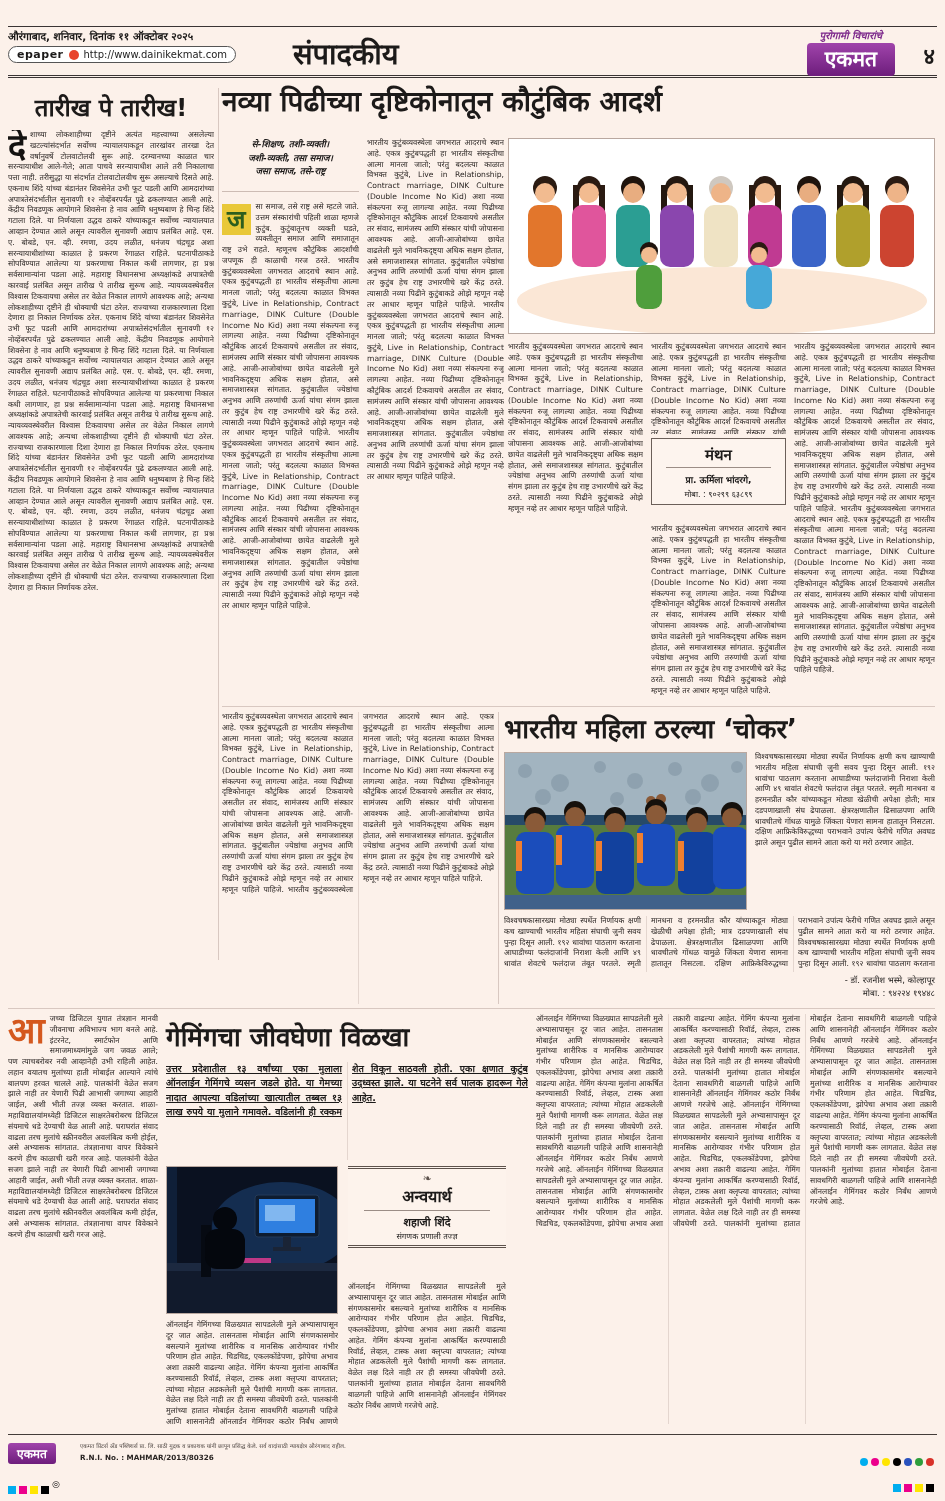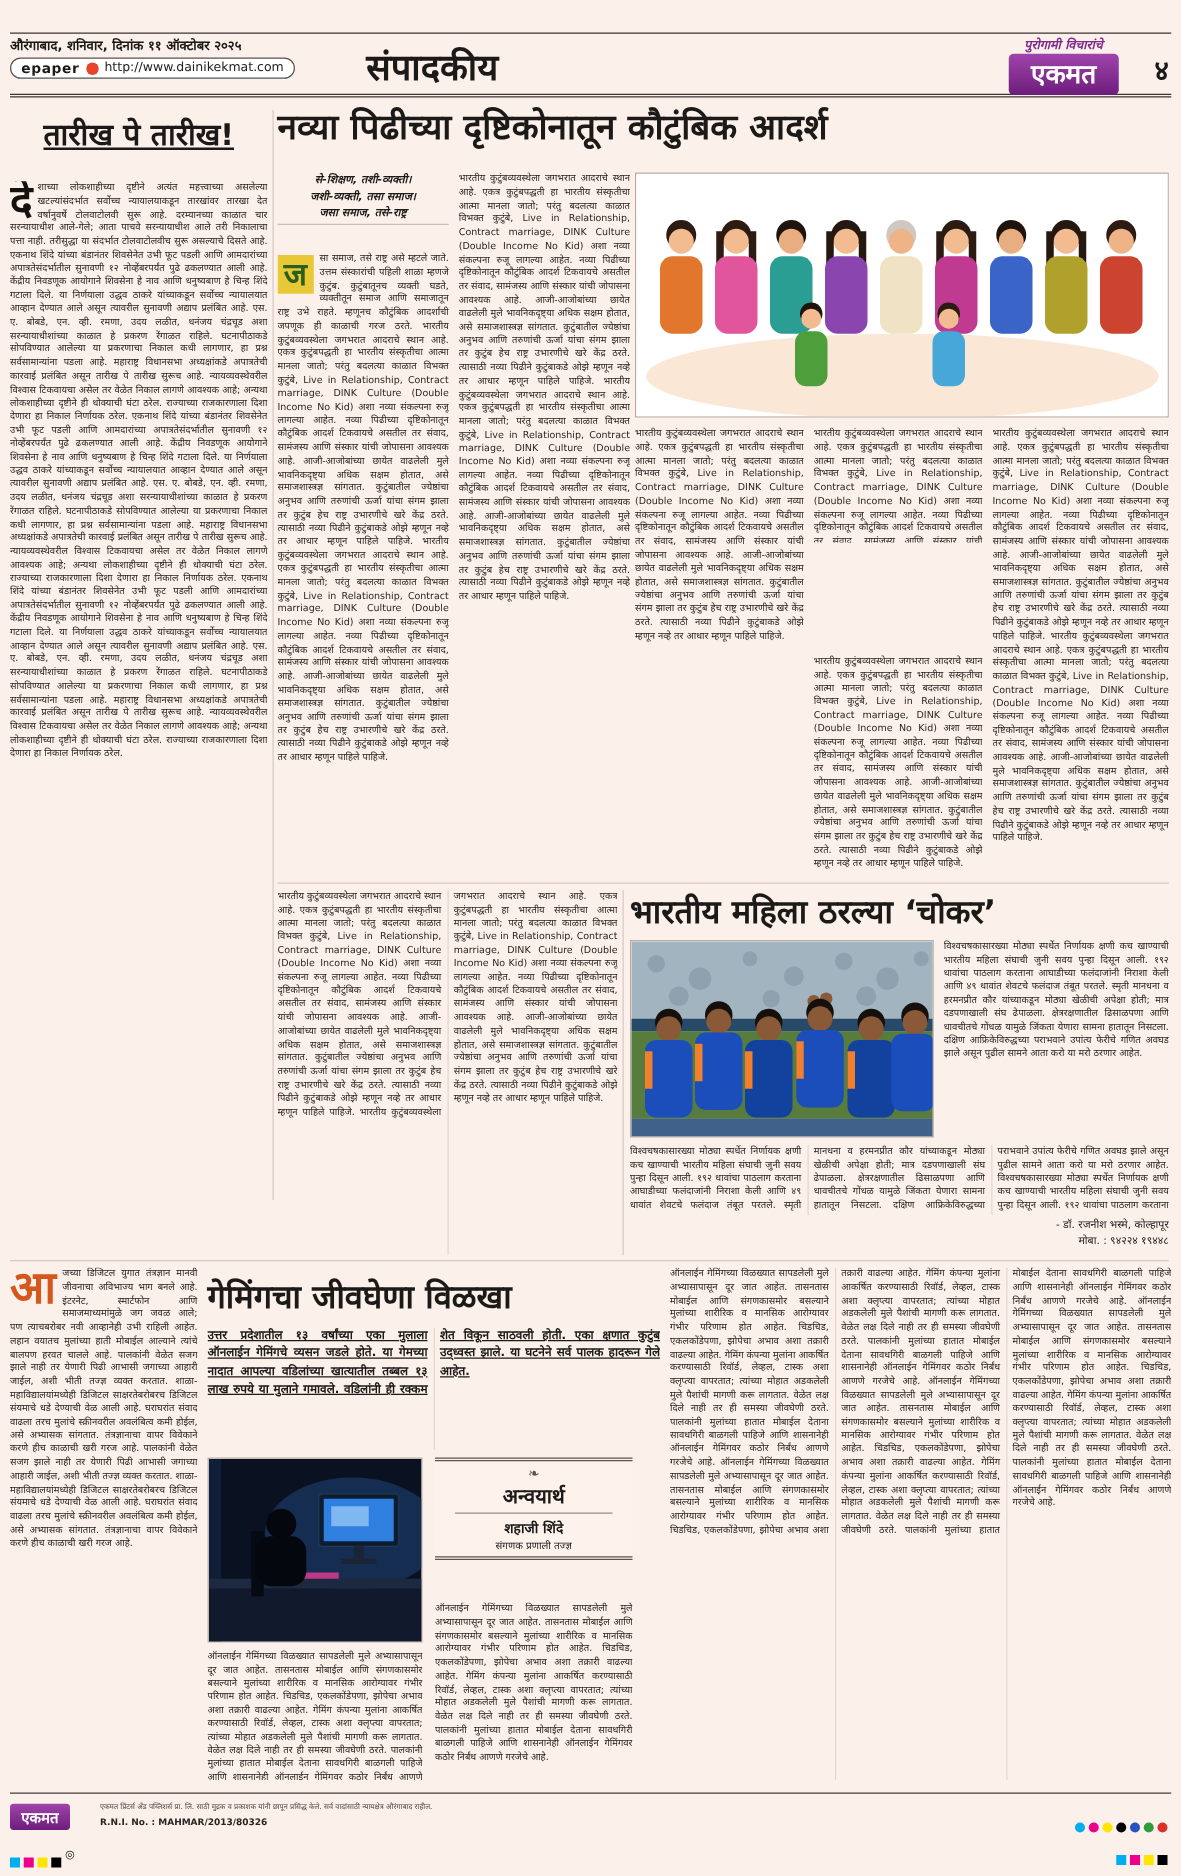--- a/index.html
+++ b/index.html
@@ -18,23 +18,23 @@
 .epill{display:inline-flex;align-items:center;gap:5px;border:1px solid #555;border-radius:10px;padding:1px 8px;margin-top:3px;background:#fff;}
 .elabel{font-size:11px;font-weight:bold;letter-spacing:.5px;}
 .edot{width:10px;height:10px;border-radius:50%;background:#e8432b;display:inline-block;}
 .eurl{font-size:10px;color:#222;text-decoration:none;}
 .sect{position:absolute;left:285px;top:6px;font-size:29px;font-weight:bold;}
 .hdr-right{position:absolute;right:42px;top:1px;text-align:center;}
 .tagline{font-size:10px;font-style:italic;color:#7e2b8c;font-weight:bold;}
 .brandbox{background:linear-gradient(180deg,#a044ab,#6d1d7c);color:#fff;font-size:21px;font-weight:bold;text-align:center;padding:1px 18px 4px;border-radius:4px;margin-top:1px;}
 .pageno{position:absolute;right:2px;top:13px;font-size:22px;font-weight:bold;}
 
-.ed-title{font-size:24px;font-weight:bold;text-align:center;margin:2px 0 22px;text-decoration:underline;}
+.ed-title{font-size:24px;font-weight:bold;text-align:center;margin:2px 0 7px;}
 .fam-hl{font-size:28px;font-weight:bold;line-height:1.15;}
-.kicker{font-size:8.8px;font-weight:bold;font-style:italic;text-align:center;line-height:1.55;border-bottom:1px solid #cdbcb4;padding-bottom:0;}
+.kicker{font-size:8.8px;font-weight:bold;font-style:italic;text-align:center;line-height:1.55;border-bottom:1px solid #cdbcb4;padding-bottom:12px;}
 .cr-hl{font-size:26px;font-weight:bold;}
 .gm-hl{font-size:26px;font-weight:bold;}
 .lede-bold{font-size:9.5px;font-weight:bold;line-height:1.5;text-align:justify;overflow:hidden;}
 .dc{float:left;font-weight:bold;font-size:34px;line-height:30px;padding:1px 4px 0 0;color:#141210;}
 .dc-box{float:left;font-weight:bold;font-size:25px;line-height:25px;background:#e9c838;color:#2c5e1e;padding:3px 5px;margin:2px 5px 1px 0;}
 .dc-or{float:left;font-weight:bold;font-size:36px;line-height:32px;color:#d4581e;padding:1px 5px 0 0;}
 .manthan{border:1px solid #6b5f59;background:#fdf4ee;text-align:center;padding:5px 4px;}
 .manthan .t{font-size:15px;font-weight:bold;border-bottom:1px solid #9b8d86;margin:0 10px 5px;padding-bottom:3px;}
 .manthan .a{font-size:9px;font-weight:bold;}
 .manthan .m{font-size:8px;margin-top:2px;}
@@ -159,20 +159,25 @@
     </div>
 
     <div class="abs bt" style="left:286px;top:256px;width:135px;height:356px;">
       <span>भारतीय कुटुंबव्यवस्थेला जगभरात आदराचे स्थान आहे. एकत्र कुटुंबपद्धती हा भारतीय संस्कृतीचा आत्मा मानला जातो; परंतु बदलत्या काळात विभक्त कुटुंबे, Live in Relationship, Contract marriage, DINK Culture (Double Income No Kid) अशा नव्या संकल्पना रुजू लागल्या आहेत. नव्या पिढीच्या दृष्टिकोनातून कौटुंबिक आदर्श टिकवायचे असतील तर संवाद, सामंजस्य आणि संस्कार यांची जोपासना आवश्यक आहे. आजी-आजोबांच्या छायेत वाढलेली मुले भावनिकदृष्ट्या अधिक सक्षम होतात, असे समाजशास्त्रज्ञ सांगतात. कुटुंबातील ज्येष्ठांचा अनुभव आणि तरुणांची ऊर्जा यांचा संगम झाला तर कुटुंब हेच राष्ट्र उभारणीचे खरे केंद्र ठरते. त्यासाठी नव्या पिढीने कुटुंबाकडे ओझे म्हणून नव्हे तर आधार म्हणून पाहिले पाहिजे.</span>
     </div>
 
     <div class="abs bt" style="left:429px;top:256px;width:135px;height:92px;">
       <span>भारतीय कुटुंबव्यवस्थेला जगभरात आदराचे स्थान आहे. एकत्र कुटुंबपद्धती हा भारतीय संस्कृतीचा आत्मा मानला जातो; परंतु बदलत्या काळात विभक्त कुटुंबे, Live in Relationship, Contract marriage, DINK Culture (Double Income No Kid) अशा नव्या संकल्पना रुजू लागल्या आहेत. नव्या पिढीच्या दृष्टिकोनातून कौटुंबिक आदर्श टिकवायचे असतील तर संवाद, सामंजस्य आणि संस्कार यांची जोपासना आवश्यक आहे. आजी-आजोबांच्या छायेत वाढलेली मुले भावनिकदृष्ट्या अधिक सक्षम होतात, असे समाजशास्त्रज्ञ सांगतात. कुटुंबातील ज्येष्ठांचा अनुभव आणि तरुणांची ऊर्जा यांचा संगम झाला तर कुटुंब हेच राष्ट्र उभारणीचे खरे केंद्र ठरते. त्यासाठी नव्या पिढीने कुटुंबाकडे ओझे म्हणून नव्हे तर आधार म्हणून पाहिले पाहिजे.</span>
     </div>
 
+    <div class="abs manthan" style="left:429px;top:352px;width:135px;">
+      <div class="t">मंथन</div>
+      <div class="a">प्रा. ऊर्मिला भांदरगे,</div>
+      <div class="m">मोबा. : ९०२९९ ६३८९९</div>
+    </div>
 
     <div class="abs bt" style="left:429px;top:438px;width:135px;height:174px;">
       <span>भारतीय कुटुंबव्यवस्थेला जगभरात आदराचे स्थान आहे. एकत्र कुटुंबपद्धती हा भारतीय संस्कृतीचा आत्मा मानला जातो; परंतु बदलत्या काळात विभक्त कुटुंबे, Live in Relationship, Contract marriage, DINK Culture (Double Income No Kid) अशा नव्या संकल्पना रुजू लागल्या आहेत. नव्या पिढीच्या दृष्टिकोनातून कौटुंबिक आदर्श टिकवायचे असतील तर संवाद, सामंजस्य आणि संस्कार यांची जोपासना आवश्यक आहे. आजी-आजोबांच्या छायेत वाढलेली मुले भावनिकदृष्ट्या अधिक सक्षम होतात, असे समाजशास्त्रज्ञ सांगतात. कुटुंबातील ज्येष्ठांचा अनुभव आणि तरुणांची ऊर्जा यांचा संगम झाला तर कुटुंब हेच राष्ट्र उभारणीचे खरे केंद्र ठरते. त्यासाठी नव्या पिढीने कुटुंबाकडे ओझे म्हणून नव्हे तर आधार म्हणून पाहिले पाहिजे.</span>
     </div>
 
     <div class="abs bt" style="left:572px;top:256px;width:141px;height:356px;">
       <span>भारतीय कुटुंबव्यवस्थेला जगभरात आदराचे स्थान आहे. एकत्र कुटुंबपद्धती हा भारतीय संस्कृतीचा आत्मा मानला जातो; परंतु बदलत्या काळात विभक्त कुटुंबे, Live in Relationship, Contract marriage, DINK Culture (Double Income No Kid) अशा नव्या संकल्पना रुजू लागल्या आहेत. नव्या पिढीच्या दृष्टिकोनातून कौटुंबिक आदर्श टिकवायचे असतील तर संवाद, सामंजस्य आणि संस्कार यांची जोपासना आवश्यक आहे. आजी-आजोबांच्या छायेत वाढलेली मुले भावनिकदृष्ट्या अधिक सक्षम होतात, असे समाजशास्त्रज्ञ सांगतात. कुटुंबातील ज्येष्ठांचा अनुभव आणि तरुणांची ऊर्जा यांचा संगम झाला तर कुटुंब हेच राष्ट्र उभारणीचे खरे केंद्र ठरते. त्यासाठी नव्या पिढीने कुटुंबाकडे ओझे म्हणून नव्हे तर आधार म्हणून पाहिले पाहिजे. भारतीय कुटुंबव्यवस्थेला जगभरात आदराचे स्थान आहे. एकत्र कुटुंबपद्धती हा भारतीय संस्कृतीचा आत्मा मानला जातो; परंतु बदलत्या काळात विभक्त कुटुंबे, Live in Relationship, Contract marriage, DINK Culture (Double Income No Kid) अशा नव्या संकल्पना रुजू लागल्या आहेत. नव्या पिढीच्या दृष्टिकोनातून कौटुंबिक आदर्श टिकवायचे असतील तर संवाद, सामंजस्य आणि संस्कार यांची जोपासना आवश्यक आहे. आजी-आजोबांच्या छायेत वाढलेली मुले भावनिकदृष्ट्या अधिक सक्षम होतात, असे समाजशास्त्रज्ञ सांगतात. कुटुंबातील ज्येष्ठांचा अनुभव आणि तरुणांची ऊर्जा यांचा संगम झाला तर कुटुंब हेच राष्ट्र उभारणीचे खरे केंद्र ठरते. त्यासाठी नव्या पिढीने कुटुंबाकडे ओझे म्हणून नव्हे तर आधार म्हणून पाहिले पाहिजे.</span>
     </div>
   </section>
 

